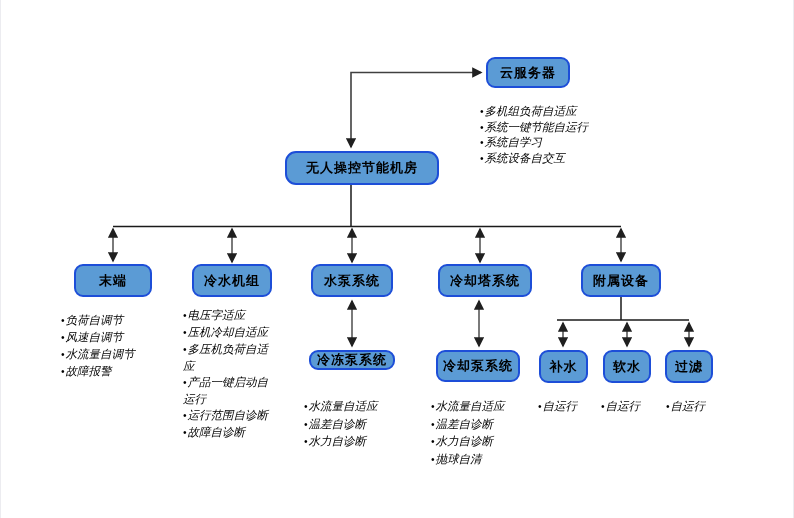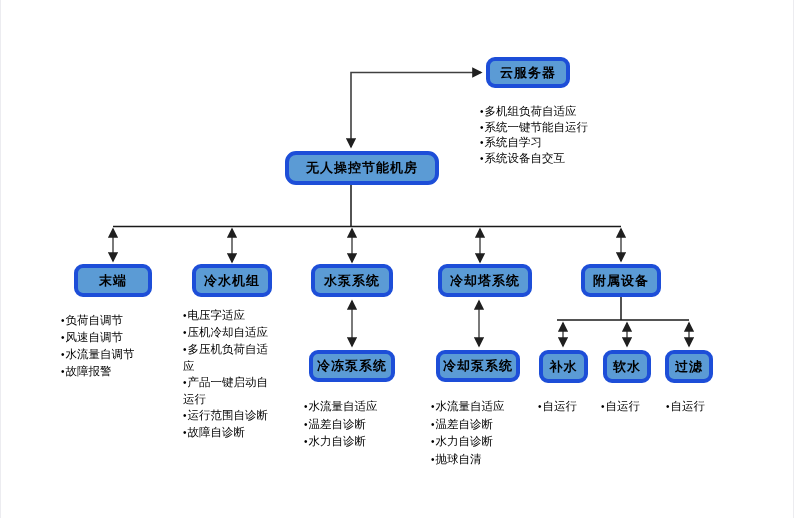--- a/index.html
+++ b/index.html
@@ -6,28 +6,28 @@
   .canvas {
     position:relative; width:794px; height:518px; background:#ffffff;
     font-family:"Liberation Sans","DejaVu Sans",sans-serif;
     overflow:hidden;
     border-left:1px solid #ececf0; border-right:1px solid #ececf0;
     box-sizing:border-box;
   }
   .connectors { position:absolute; left:0; top:0; width:794px; height:518px; }
   .node {
     position:absolute; box-sizing:border-box;
-    background:#5B9BD5; border:4px solid #1d4ed8; border-radius:9px;
+    background:#5B9BD5; border:2px solid #1d4ed8; border-radius:9px;
     display:flex; align-items:center; justify-content:center;
     font-weight:bold; font-size:13px; color:#000; letter-spacing:1px;
     white-space:nowrap;
   }
   .bullets {
     position:absolute; margin:0; padding:0; list-style:none;
-    font-size:11.5px; line-height:16px; color:#000;
+    font-size:11.5px; line-height:16px; color:#000;font-style:italic;
   }
   .bullets li::before { content:"\2022"; margin-right:1px; font-size:10px; }
 </style>
 </head>
 <body>
 
 <div class="canvas">
 
   <svg class="connectors" viewBox="0 0 794 518" xmlns="http://www.w3.org/2000/svg">
     <defs>
@@ -79,21 +79,21 @@
   </div>
 
   <div class="node" style="left:437px; top:264px; width:94px; height:33px;">
     <span>冷却塔系统</span>
   </div>
 
   <div class="node" style="left:580px; top:264px; width:80px; height:33px;text-align:center;">
     <span>附属设备</span>
   </div>
 
-  <div class="node" style="left:308px; top:350px; width:86px; height:32px;">
+  <div class="node" style="left:308px; top:350px; width:86px; height:20px;">
     <span>冷冻泵系统</span>
   </div>
 
   <div class="node" style="left:435px; top:350px; width:84px; height:32px;">
     <span>冷却泵系统</span>
   </div>
 
   <div class="node" style="left:538px; top:350px; width:49px; height:33px;text-align:right;">
     <span>补水</span>
   </div>

